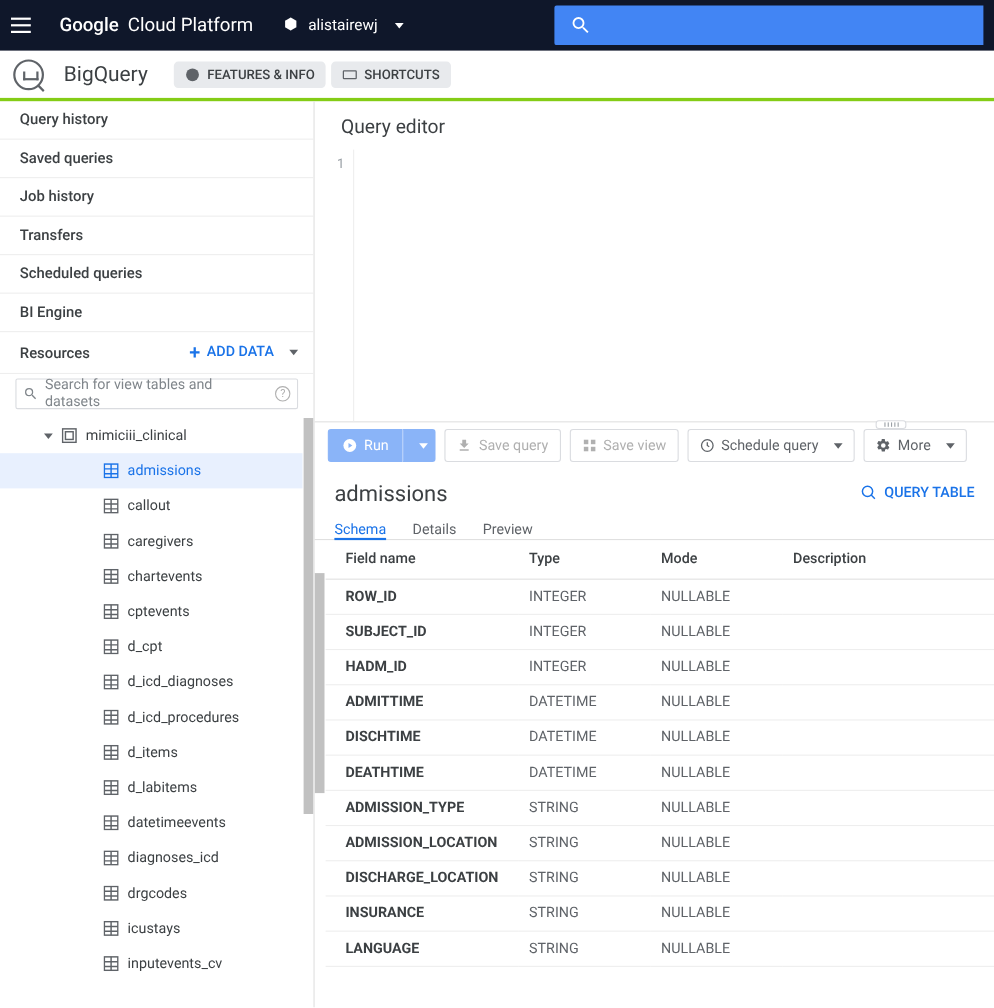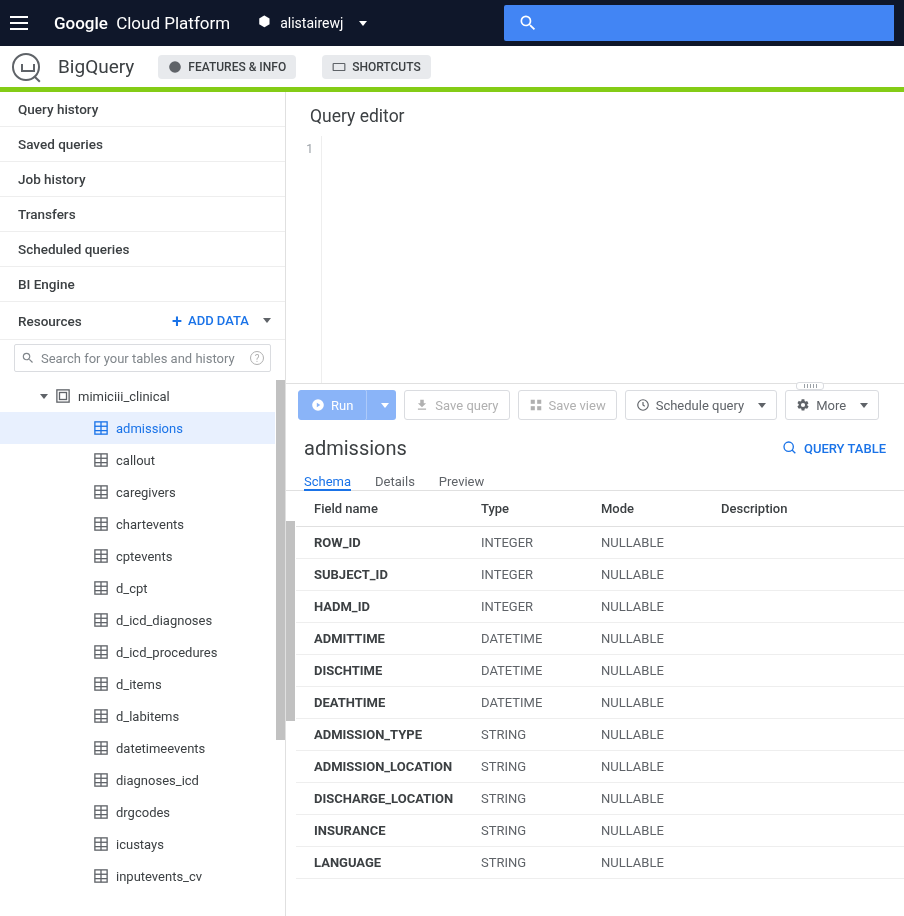--- a/index.html
+++ b/index.html
@@ -7,26 +7,26 @@
 .topbar { height: 46px; background: #0f172a; display: flex; align-items: center; padding: 0 10px; color: #fff; }
 .hamburger { width: 24px; height: 24px; display: flex; flex-direction: column; justify-content: center; gap: 4px; cursor: pointer; margin-right: 20px; }
 .hamburger span { height: 2px; background: #fff; width: 18px; }
 .gcp-logo { font-size: 17px; font-weight: 400; display: flex; align-items: center; gap: 2px; margin-right: 28px; }
 .gcp-logo .bold { font-weight: 500; }
 .project-picker { display: flex; align-items: center; font-size: 14px; gap: 8px; cursor: pointer; }
 .dots-icon { width: 14px; height: 14px; display: inline-block; position: relative; }
 .dots-icon::before { content: "⬢"; font-size: 14px; position: absolute; top: -3px; left: 0; }
 .search-wrap { margin-left: auto; background: #4285f4; height: 36px; width: 390px; display: flex; align-items: center; padding-left: 14px; border-radius: 2px 0 0 2px; }
 .search-icon-svg { width: 20px; height: 20px; fill: #fff; }
-.subheader { height: 46px; display: flex; align-items: center; padding: 0 12px; border-bottom: 5px solid #84cc16; }
+.subheader { height: 46px; display: flex; align-items: center; padding: 0 12px; border-bottom: 3px solid #84cc16; }
 .bq-icon { width: 28px; height: 28px; border: 2px solid #5f6368; border-radius: 50%; position: relative; margin-right: 18px; }
 .bq-icon::after { content: ""; position: absolute; width: 8px; height: 2px; background: #5f6368; transform: rotate(45deg); bottom: -1px; right: -3px; }
 .bq-icon::before { content: ""; position: absolute; width: 10px; height: 6px; border-bottom: 2px solid #5f6368; border-left: 2px solid #5f6368; border-right: 2px solid #5f6368; top: 9px; left: 7px; }
 .subheader h1 { font-size: 19px; font-weight: 400; color: #3c4043; margin-right: 24px; }
-.chip { background: #e8eaed; border-radius: 4px; padding: 5px 10px; font-size: 12px; font-weight: 500; color: #3c4043; display: flex; align-items: center; gap: 6px; margin-right: 26px; cursor: pointer; }
+.chip { background: #e8eaed; border-radius: 4px; padding: 5px 10px; font-size: 12px; font-weight: 500; color: #3c4043; display: flex; align-items: center; gap: 6px; margin-right: 5px; cursor: pointer; }
 .chip svg { width: 14px; height: 14px; fill: #5f6368; }
 .main { display: flex; height: calc(916px - 92px); }
 .sidebar { width: 286px; border-right: 1px solid #e0e0e0; display: flex; flex-direction: column; }
 .side-link { padding: 9px 18px; font-size: 13.5px; font-weight: 500; color: #3c4043; border-bottom: 1px solid #eee; cursor: pointer; }
 .resources-row { display: flex; align-items: center; justify-content: space-between; padding: 8px 14px 8px 18px; border-bottom: 1px solid #eee; }
 .resources-row .label { font-size: 13.5px; font-weight: 500; color: #3c4043; }
 .add-data { color: #1a73e8; font-size: 13px; font-weight: 500; display: flex; align-items: center; gap: 6px; cursor: pointer; }
 .add-data .plus { font-size: 18px; }
 .caret-down { width: 0; height: 0; border-left: 4px solid transparent; border-right: 4px solid transparent; border-top: 5px solid #5f6368; margin-left: 8px; }
 .search-box { margin: 4px 14px 8px; border: 1px solid #dadce0; border-radius: 2px; height: 28px; display: flex; align-items: center; padding: 0 6px; color: #80868b; font-size: 13px; gap: 6px; }
@@ -131,21 +131,21 @@
       <div class="add-data">
         <span class="plus">+</span>
         <span>ADD DATA</span>
         <span class="caret-down"></span>
       </div>
     </div>
     <div class="search-box">
       <svg viewBox="0 0 24 24">
           <path fill="#80868b" d="M15.5 14h-.79l-.28-.27A6.471 6.471 0 0016 9.5 6.5 6.5 0 109.5 16c1.61 0 3.09-.59 4.23-1.57l.27.28v.79l5 4.99L20.49 19l-4.99-5zm-6 0C7.01 14 5 11.99 5 9.5S7.01 5 9.5 5 14 7.01 14 9.5 11.99 14 9.5 14z"></path>
         </svg>
-      <span>Search for your tables and history</span>
+      <span>Search for view tables and datasets</span>
       <span class="help">?</span>
     </div>
     <div class="tree">
       <div class="tree-row dataset">
         <span class="tri"></span>
         <svg class="ds-icon" viewBox="0 0 16 16">
             <rect x="1" y="1" width="14" height="14" fill="none" stroke="#5f6368" stroke-width="1.5"></rect>
             <rect x="4" y="4" width="8" height="8" fill="none" stroke="#5f6368" stroke-width="1.5"></rect>
           </svg>
         <span>mimiciii_clinical</span>

